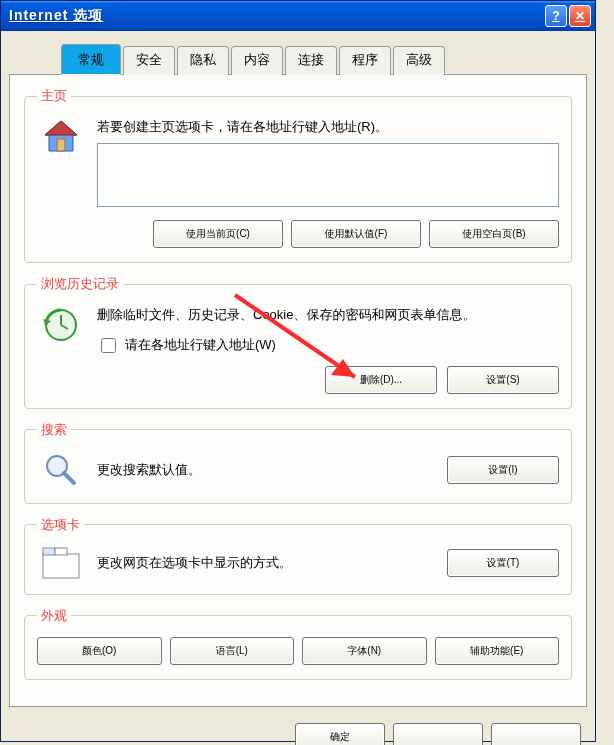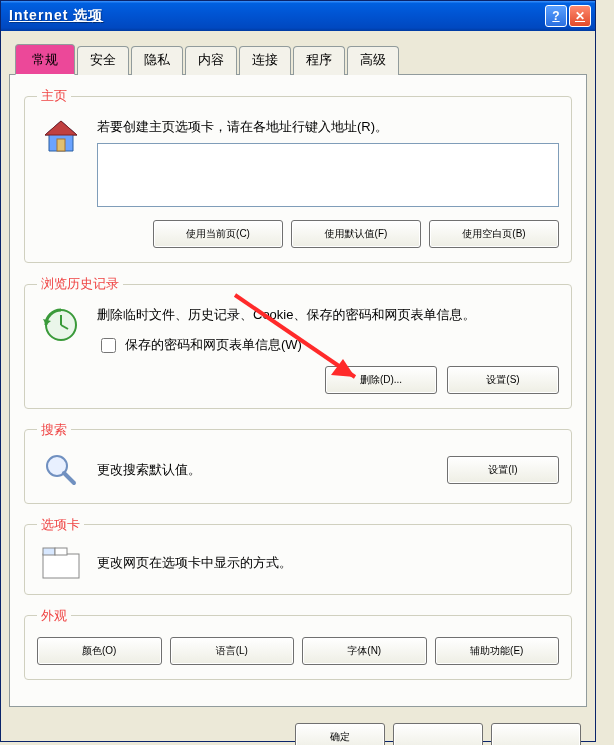--- a/index.html
+++ b/index.html
@@ -53,25 +53,26 @@
     border: 1px solid #919b9c;
     border-bottom: none;
     background: #f3f2ea;
     border-radius: 4px 4px 0 0;
     margin-right: 2px;
     font-size: 13px;
     position: relative;
     top: 1px;
   }
   .tab.active {
-    background: #ec4899;
+    background: #0ea5e9;
     padding: 6px 16px 5px 16px;
     top: 1px;
     z-index: 3;
     border-bottom: 1px solid #fcfcfa;
+    margin-left: 46px;
   }
   .panel {
     margin: 0 8px 8px 8px;
     border: 1px solid #919b9c;
     background: #fcfcfa;
     padding: 12px 14px 14px 14px;
     position: relative;
     z-index: 1;
   }
   fieldset.group {
@@ -178,21 +179,21 @@
             <line x1="20" y1="20" x2="20" y2="10" stroke="#3a9a3a" stroke-width="2"></line>
             <line x1="20" y1="20" x2="27" y2="24" stroke="#3a9a3a" stroke-width="2"></line>
             <path d="M5,20 A15,15 0 0 1 20,5" fill="none" stroke="#3a9a3a" stroke-width="3"></path>
             <polygon points="5,20 2,14 10,16" fill="#3a9a3a"></polygon>
           </svg>
         </div>
         <div class="textcol">
           <div>删除临时文件、历史记录、Cookie、保存的密码和网页表单信息。</div>
           <label class="chk">
             <input type="checkbox" style="">
-            <span>保存的密码和网页表单信息(W)</span>
+            <span>请在各地址行键入地址(W)</span>
           </label>
         </div>
       </div>
       <svg class="arrow" style="left:200px; top:-4px;" width="160" height="110">
         <line x1="10" y1="6" x2="130" y2="88" stroke="#ff2a2a" stroke-width="4"></line>
         <polygon points="130,88 118,70 106,86" fill="#ff2a2a"></polygon>
       </svg>
       <div class="deleted-btnrow">
         <button class="xpbtn small">删除(D)...</button>
         <button class="xpbtn small">设置(S)</button>
@@ -220,20 +221,21 @@
       <div class="row" style="align-items:center;">
         <div class="iconcol icon-tabs">
           <svg width="40" height="34" viewBox="0 0 40 34">
             <rect x="2" y="8" width="36" height="24" fill="#fff" stroke="#888"></rect>
             <rect x="2" y="2" width="12" height="7" fill="#d8e8ff" stroke="#888"></rect>
             <rect x="14" y="2" width="12" height="7" fill="#fff" stroke="#888"></rect>
           </svg>
         </div>
         <div class="textcol" style="display:flex;align-items:center;">
           <div style="flex:1;">更改网页在选项卡中显示的方式。</div>
+          <button class="xpbtn small">设置(T)</button>
         </div>
       </div>
     </fieldset>
 
     <fieldset class="group">
       <legend>外观</legend>
       <div class="appearance-row">
         <button class="xpbtn">颜色(O)</button>
         <button class="xpbtn">语言(L)</button>
         <button class="xpbtn">字体(N)</button>

